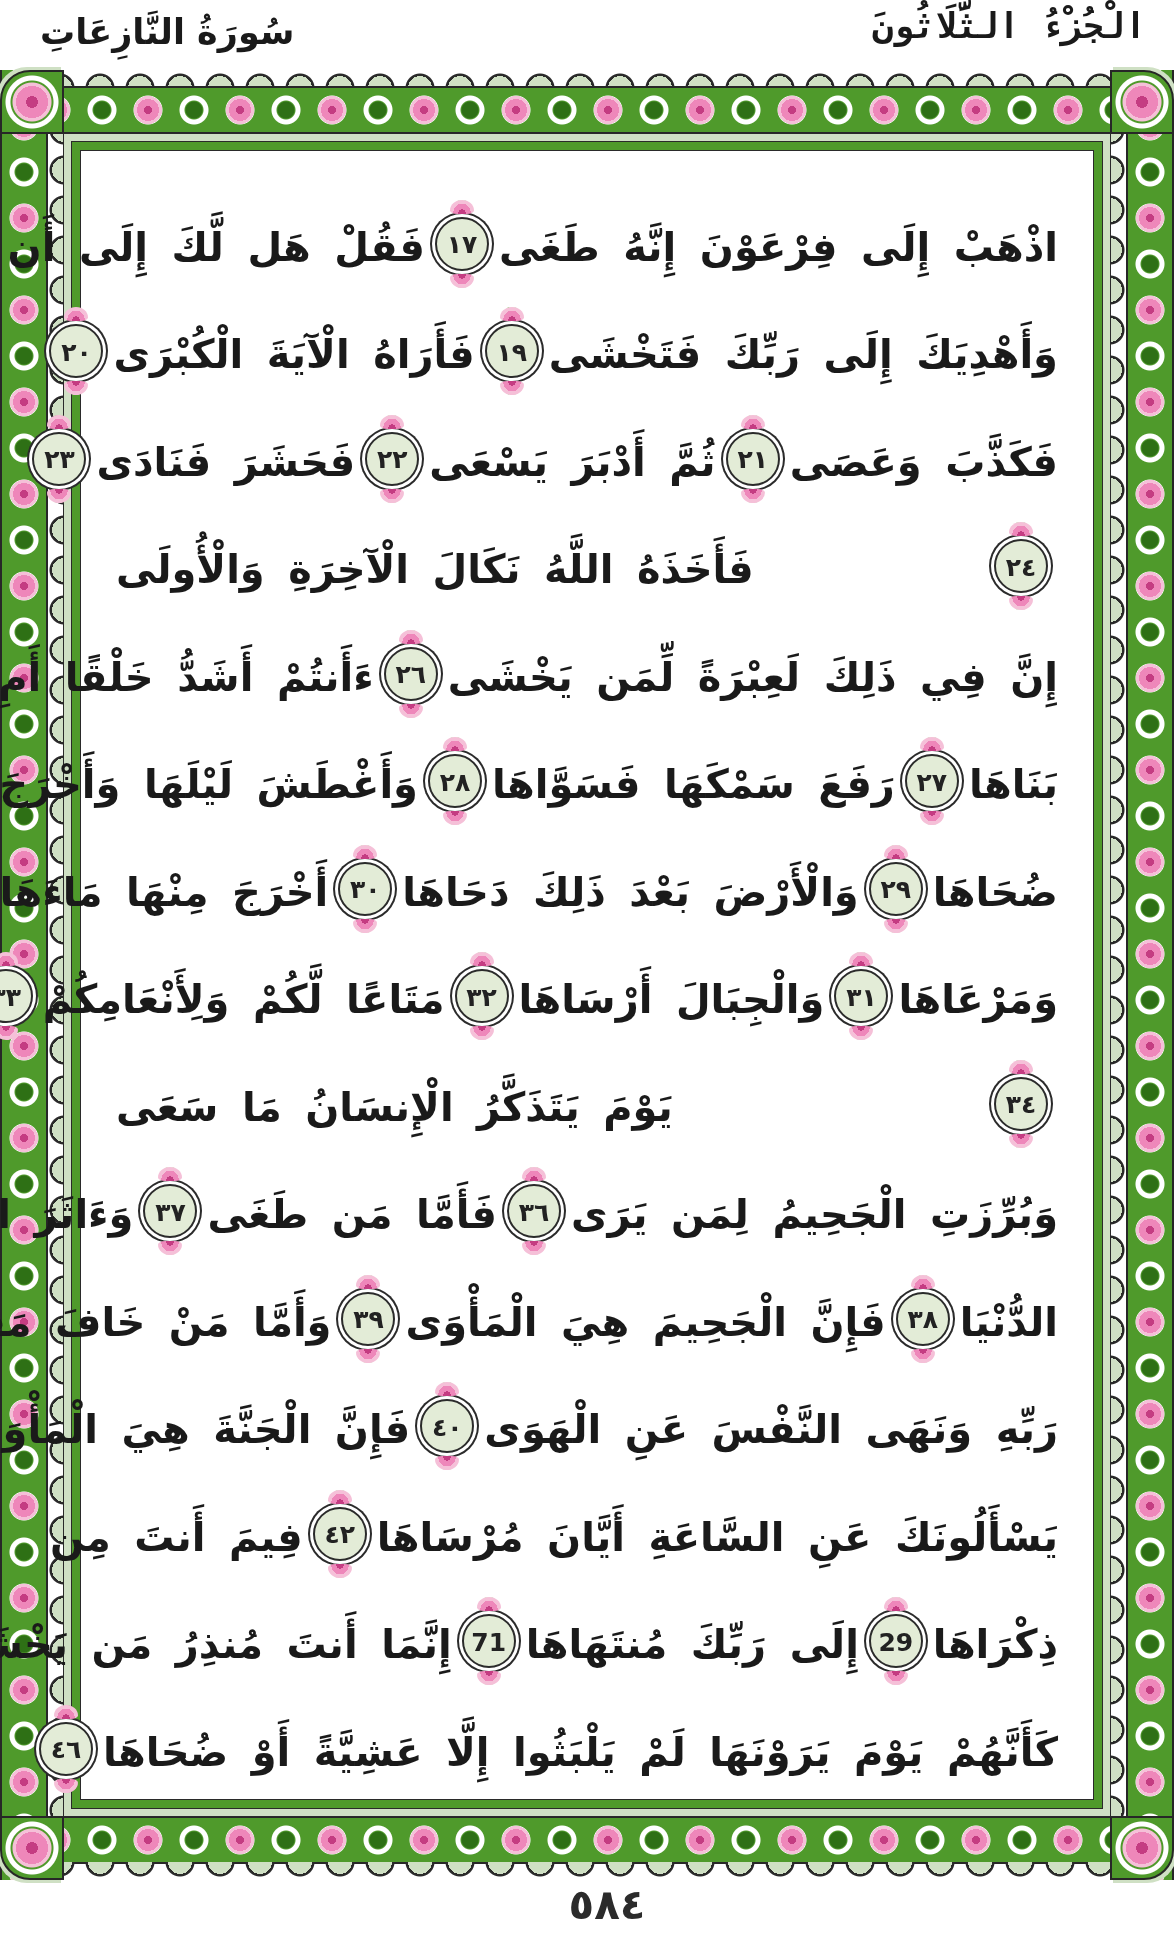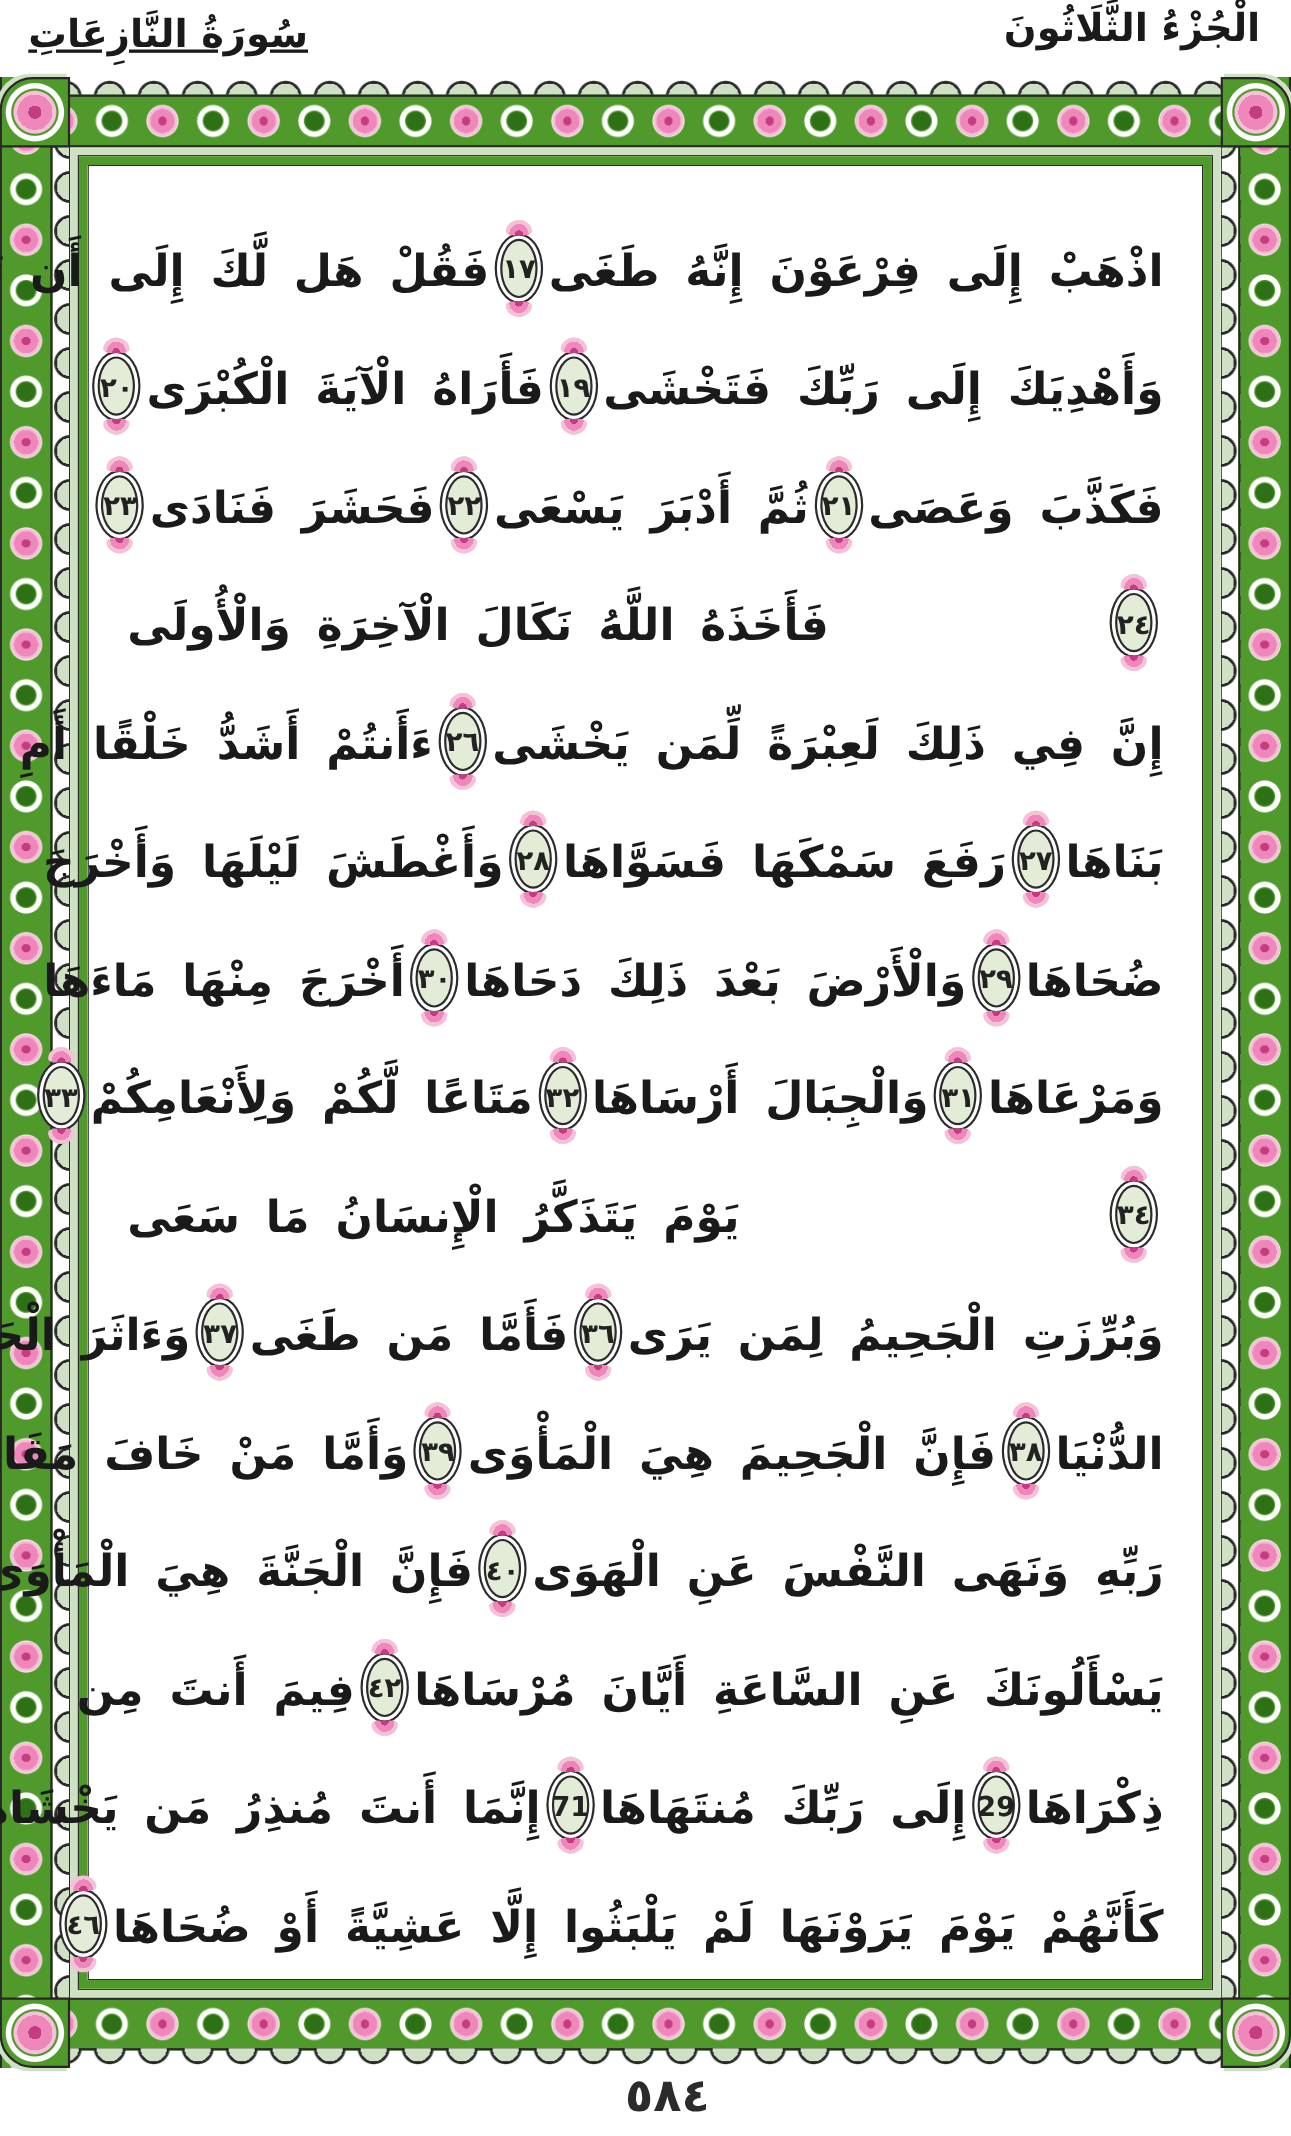--- a/index.html
+++ b/index.html
@@ -2,22 +2,22 @@
 <html lang="ar" dir="rtl"><head>
 <meta charset="utf-8">
 <style>
   html,body{margin:0;padding:0;}
   body{
     width:1174px;height:1942px;position:relative;background:#ffffff;
     font-family:"DejaVu Sans",sans-serif;color:#1a1a1a;overflow:hidden;
   }
   
   .hdr{position:absolute;top:4px;left:0;right:0;height:62px;}
-  .hdr-right{position:absolute;right:28px;top:2px;font-size:35px;font-weight:bold;direction:rtl;}
-  .hdr-left{position:absolute;left:26px;top:8px;font-size:35px;font-weight:bold;direction:rtl;text-decoration:underline;}
+  .hdr-right{position:absolute;right:28px;top:2px;font-size:35px;font-weight:bold;direction:rtl;font-family:Liberation Mono, monospace;}
+  .hdr-left{position:absolute;left:40px;top:8px;font-size:35px;font-weight:bold;direction:rtl;}
   
   .frame{position:absolute;inset:0;pointer-events:none;}
   .edge{position:absolute;display:flex;}
   .edge.top{left:0;right:0;top:70px;height:64px;flex-direction:column;}
   .edge.bottom{left:0;right:0;top:1816px;height:64px;flex-direction:column;}
   .edge.left{left:0;top:70px;width:64px;height:1810px;flex-direction:row;}
   .edge.right{right:0;top:70px;width:64px;height:1810px;flex-direction:row;}
   .band-h{
     height:46px;background-color:#4f9a2b;
     background-image:
@@ -71,21 +71,21 @@
   }
   .qline{
     display:flex;flex-direction:row;justify-content:space-between;align-items:center;
     height:107px;direction:rtl;
   }
   .qtext{
     font-size:40px;font-weight:bold;white-space:nowrap;word-spacing:0.24em;
     line-height:1;padding-top:6px;
   }
   .qmarker{
-    position:relative;flex:0 0 auto;width:34px;height:54px;border-radius:50%;
+    position:relative;flex:0 0 auto;width:54px;height:54px;border-radius:50%;
     background:#e3ecd7;border:2px solid #2b2b2b;box-sizing:border-box;
     box-shadow:0 0 0 3px #ffffff,0 0 0 5px #2b2b2b;
     display:flex;align-items:center;justify-content:center;margin:0 10px;
   }
   .qmarker::before,.qmarker::after{
     content:"";position:absolute;left:50%;transform:translateX(-50%);
     width:24px;height:14px;
     background:radial-gradient(ellipse at 50% 100%, #c43c82 0 4px, #ee87ba 4px 9px, #f5c0d8 9px 12px);
     border-radius:50% 50% 30% 30% / 75% 75% 25% 25%;
     box-shadow:0 -4px 0 -4px #5d9c31;

